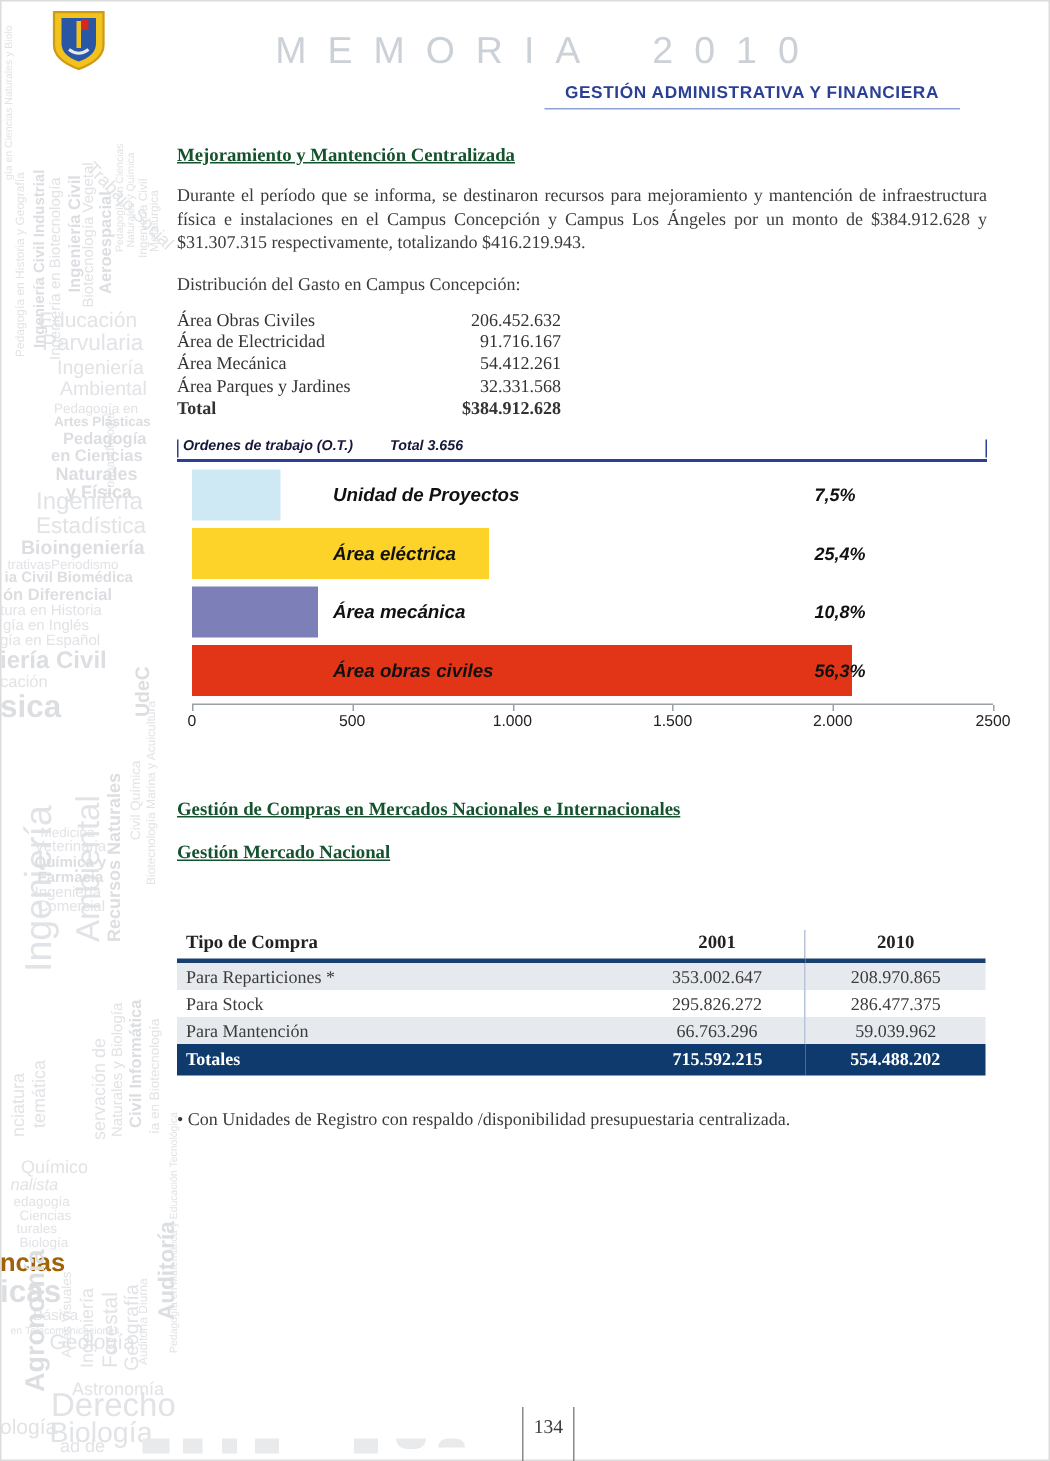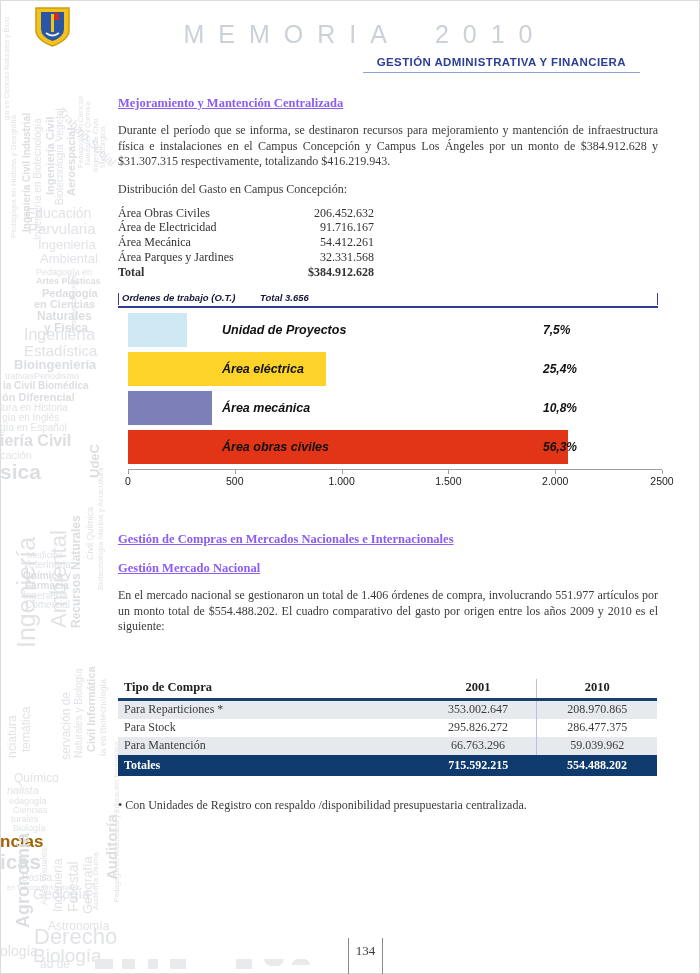--- a/index.html
+++ b/index.html
@@ -13,21 +13,21 @@
   
   .logo{position:absolute;left:32px;top:6px;}
   .brand{position:absolute;left:90px;top:20px;width:550px;}
   .memoria{display:flex;justify-content:center;gap:34px;font-family:"Liberation Sans",sans-serif;
         font-size:25px;letter-spacing:14px;color:#ccd1d8;font-weight:400;}
   .subwrap{margin-top:7px;display:flex;justify-content:flex-end;}
   .subtitle{font-family:"Liberation Sans",sans-serif;font-weight:700;font-size:11.5px;
         color:#2b3f94;letter-spacing:.4px;border-bottom:1px solid #8fa2d4;padding:0 14px 4px;}
   
   .content{position:absolute;left:118px;top:96px;width:540px;}
-  .h-blue{color:#8b5cf6;font-weight:700;font-size:12.5px;text-decoration:underline;margin:0;}
+  .h-blue{color:#14532d;font-weight:700;font-size:12.5px;text-decoration:underline;margin:0;}
   .para{font-size:12px;line-height:15.5px;text-align:justify;color:#3b3b3b;margin:12px 0 0;}
   .subhead{font-size:12px;color:#3b3b3b;margin-top:12px;}
   
   .dist{margin-top:9px;font-size:12px;line-height:14.8px;width:260px;}
   .dist-row{display:flex;}
   .dist-label{width:170px;}
   .dist-val{width:86px;text-align:right;}
   .dist-row.total{font-weight:700;}
   
   .chart{margin-top:12px;width:540px;position:relative;font-family:"Liberation Sans",sans-serif;}
@@ -243,21 +243,20 @@
             <div class="tk" style="left: 80%;"></div>
             <span class="tl" style="left: 80%;">2.000</span>
             <div class="tk" style="left: 100%;"></div>
             <span class="tl" style="left: 100%;">2500</span>
           </div>
       </div>
     </div>
 
     <h3 class="h-blue" style="margin-top:44px;">Gestión de Compras en Mercados Nacionales e Internacionales</h3>
     <h3 class="h-blue" style="margin-top:14px;">Gestión Mercado Nacional</h3>
-    <p class="para">En el mercado nacional se gestionaron un total de 1.406 órdenes de compra, involucrando 551.977 artículos por un monto total de $554.488.202. El cuadro comparativo del gasto por origen entre los años 2009 y 2010 es el siguiente:</p>
 
     <table>
       <colgroup>
           <col style="width:56%">
           <col style="width:21.7%">
           <col style="width:22.3%">
         </colgroup>
       <thead>
         <tr>
           <th class="l">Tipo de Compra</th>

